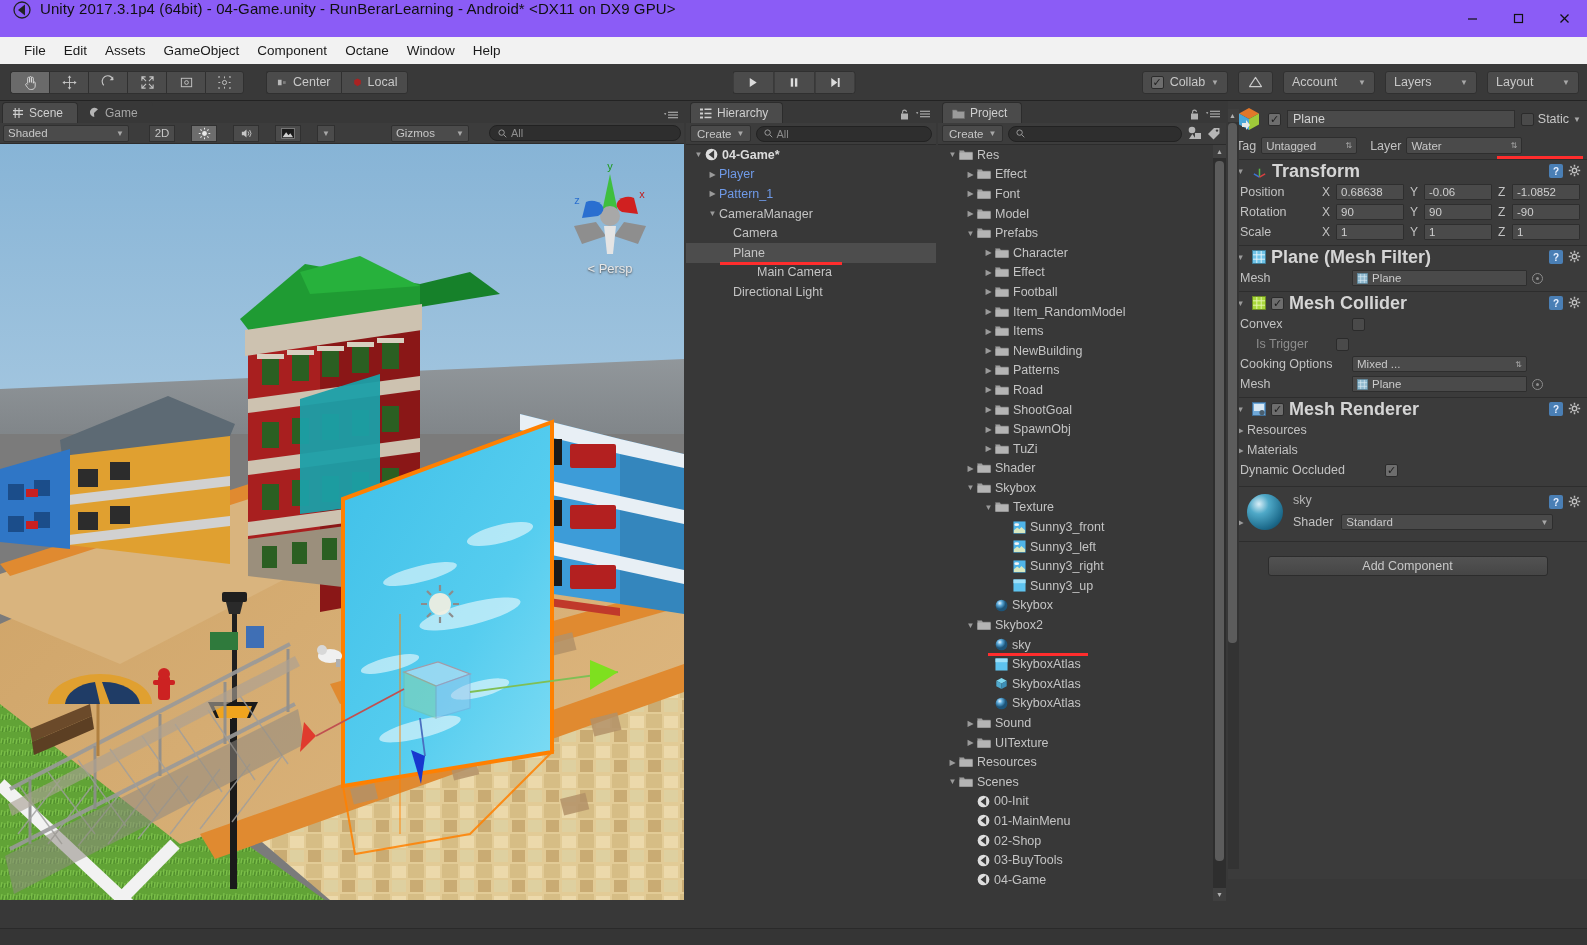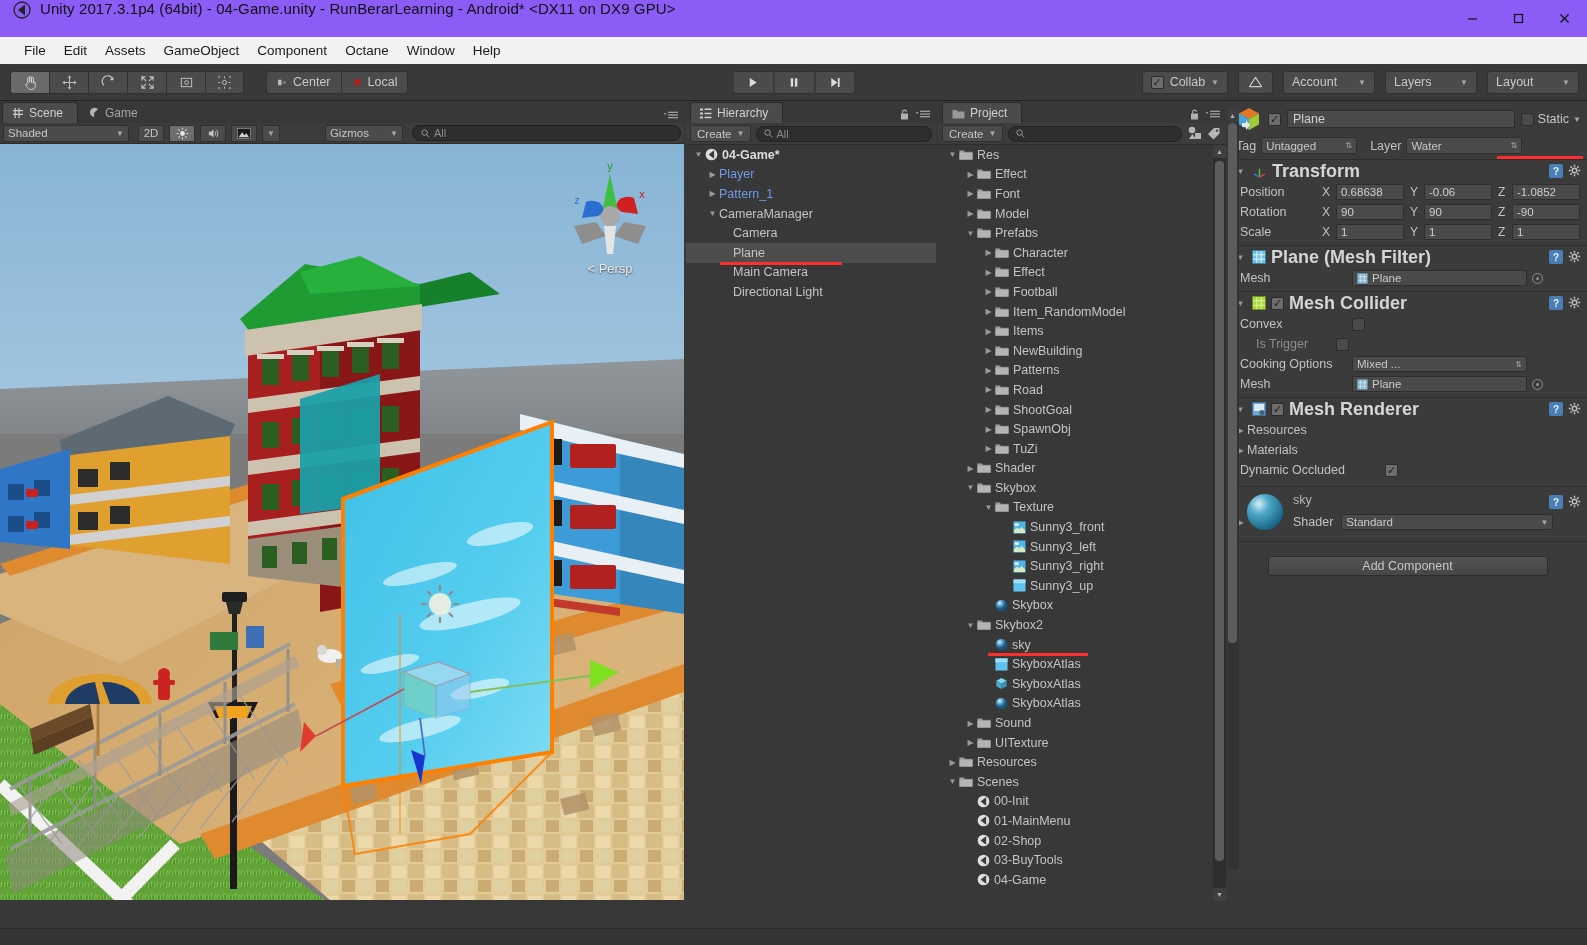--- a/index.html
+++ b/index.html
@@ -112,21 +112,21 @@
   .ptab.inactive { background: #383838; border-color: transparent; color: #a6a6a6; }
   .ptab-right {
     position: absolute; right: 5px; bottom: 3px;
     display: flex; align-items: center; gap: 7px;
   }
 
   
   #scene-panel { left: 0; top: 0; width: 684px; height: 800px; }
   #scene-toolbar {
     height: 21px; background: #3c3c3c; border-bottom: 1px solid #2c2c2c;
-    display: flex; align-items: center; gap: 5px; padding: 0 3px;
+    display: flex; align-items: center; gap: 16px; padding: 0 3px;
   }
   .sc-dd {
     height: 17px; background: #4b4b4b; border: 1px solid #303030;
     border-radius: 2px; display: flex; align-items: center;
     padding: 0 4px; font-size: 11.5px; color: #c6c6c6;
     justify-content: space-between;
   }
   .sc-btn {
     height: 17px; min-width: 26px; background: #4b4b4b;
     border: 1px solid #303030; display: flex; align-items: center;
@@ -845,21 +845,21 @@
         </div>
         <div class="tree-row" style="padding-left: 34px;">
           <span class="arrow empty">▶</span>
           <span style="">Camera</span>
         </div>
         <div class="tree-row selected" style="padding-left: 34px;">
           <span class="arrow empty">▶</span>
           <span style="">Plane</span>
           <div class="redline" style="left: 34px; bottom: -2px; width: 122px;"></div>
         </div>
-        <div class="tree-row" style="padding-left: 34px;">
+        <div class="tree-row" style="padding-left: 34px; gap: 24px;">
           <span class="arrow empty">▶</span>
           <span style="">Main Camera</span>
         </div>
         <div class="tree-row" style="padding-left: 34px;">
           <span class="arrow empty">▶</span>
           <span style="">Directional Light</span>
         </div>
       </div>
   </div>
 

